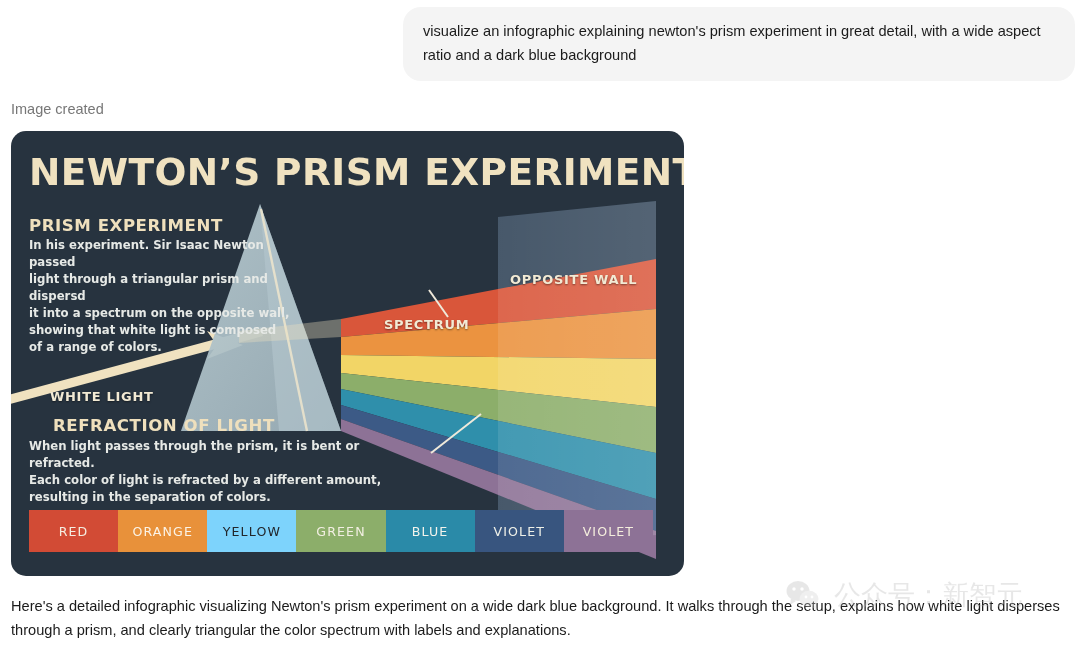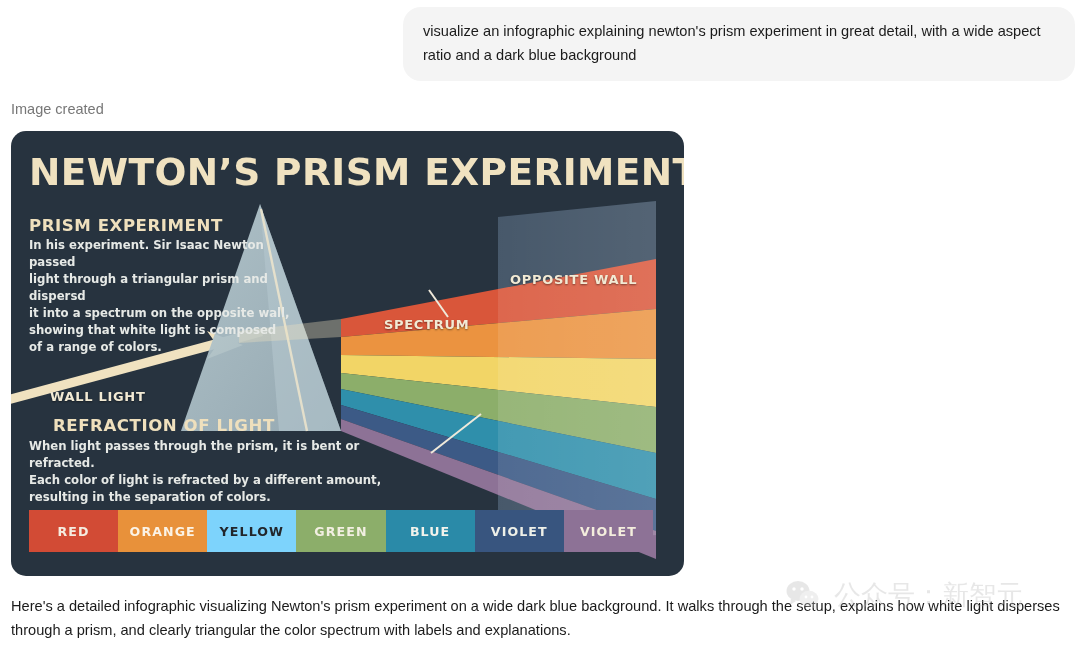--- a/index.html
+++ b/index.html
@@ -113,21 +113,21 @@
     width: 624px;
     height: 42px;
     display: flex;
   }
   .swatch {
     flex: 1 1 0;
     display: flex;
     align-items: center;
     justify-content: center;
     font-size: 12.6px;
-    font-weight: bold;
+    font-weight: normal;
     letter-spacing: 1.1px;
     font-family: "DejaVu Sans", sans-serif;
   }
 
   
   .answer {
     position: absolute;
     left: 11px;
     top: 595px;
     width: 1056px;
@@ -219,21 +219,21 @@
 light through a triangular prism and dispersd
 it into a spectrum on the opposite wall,
 showing that white light is composed
 of a range of colors.</div>
 
   <div class="sec-head" id="refr-head">REFRACTION OF LIGHT</div>
   <div class="sec-body" id="refr-body">When light passes through the prism, it is bent or refracted.
 Each color of light is refracted by a different amount,
 resulting in the separation of colors.</div>
 
-  <div class="beam-label" id="lbl-white">WALL LIGHT</div>
+  <div class="beam-label" id="lbl-white">WHITE LIGHT</div>
   <div class="beam-label" id="lbl-spectrum">SPECTRUM</div>
   <div class="beam-label" id="lbl-wall">OPPOSITE WALL</div>
   <div class="beam-label" id="lbl-colors">COLORS OF THE SPECTRUM</div>
 
   <div class="swatches" id="swatch-bar">
       <div class="swatch" style="background: rgb(210, 75, 53); color: rgb(245, 236, 224);">RED</div>
       <div class="swatch" style="background: rgb(232, 145, 58); color: rgb(251, 243, 230);">ORANGE</div>
       <div class="swatch" style="background: #7dd3fc; color: rgb(34, 38, 43);">YELLOW</div>
       <div class="swatch" style="background: rgb(140, 174, 106); color: rgb(242, 239, 226);">GREEN</div>
       <div class="swatch" style="background: rgb(42, 138, 168); color: rgb(242, 243, 236);">BLUE</div>

